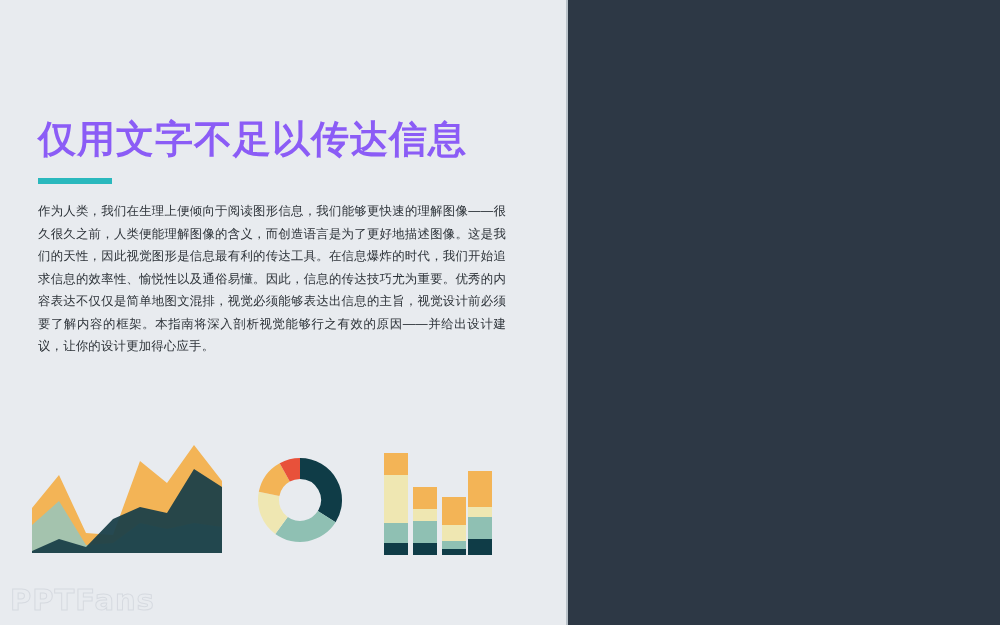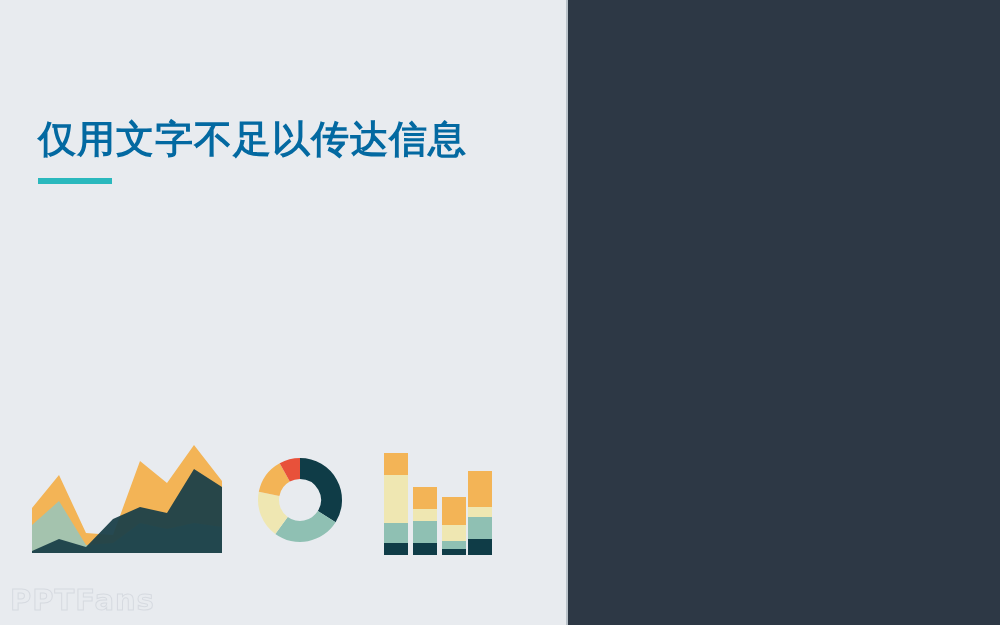--- a/index.html
+++ b/index.html
@@ -32,21 +32,21 @@
 
   #title-block {
     position: absolute;
     left: 38px;
     top: 118px;
     width: 500px;
   }
   #slide-title {
     font-size: 38px;
     font-weight: bold;
-    color: #0369a1;
+    color: #8b5cf6;
     letter-spacing: 1px;
     line-height: 1.15;
     margin: 0;
     white-space: nowrap;
   }
   #title-rule {
     margin-top: 16px;
     width: 74px;
     height: 6px;
     background: #2ab8bd;
@@ -105,20 +105,21 @@
 
 <div id="slide">
 
   <div id="left-panel">
 
     <div id="title-block">
       <h1 id="slide-title">仅用文字不足以传达信息</h1>
       <div id="title-rule"></div>
     </div>
 
+    <div id="body-paragraph">作为人类，我们在生理上便倾向于阅读图形信息，我们能够更快速的理解图像——很久很久之前，人类便能理解图像的含义，而创造语言是为了更好地描述图像。这是我们的天性，因此视觉图形是信息最有利的传达工具。在信息爆炸的时代，我们开始追求信息的效率性、愉悦性以及通俗易懂。因此，信息的传达技巧尤为重要。优秀的内容表达不仅仅是简单地图文混排，视觉必须能够表达出信息的主旨，视觉设计前必须要了解内容的框架。本指南将深入剖析视觉能够行之有效的原因——并给出设计建议，让你的设计更加得心应手。</div>
 
     <div id="deco-charts">
 
       <div id="area-chart-wrap">
         <svg class="deco-svg" width="190" height="110" viewBox="0 0 190 110">
 
           <polygon fill="#f3b456" points="0,108 0,63 27,30 54,88 81,90 108,16 135,38 162,0 190,36 190,108"></polygon>
 
           <polygon fill="#9dc4b5" fill-opacity="0.92" points="0,108 0,80 27,56 54,100 81,98 108,78 135,84 162,78 190,82 190,108"></polygon>
 

